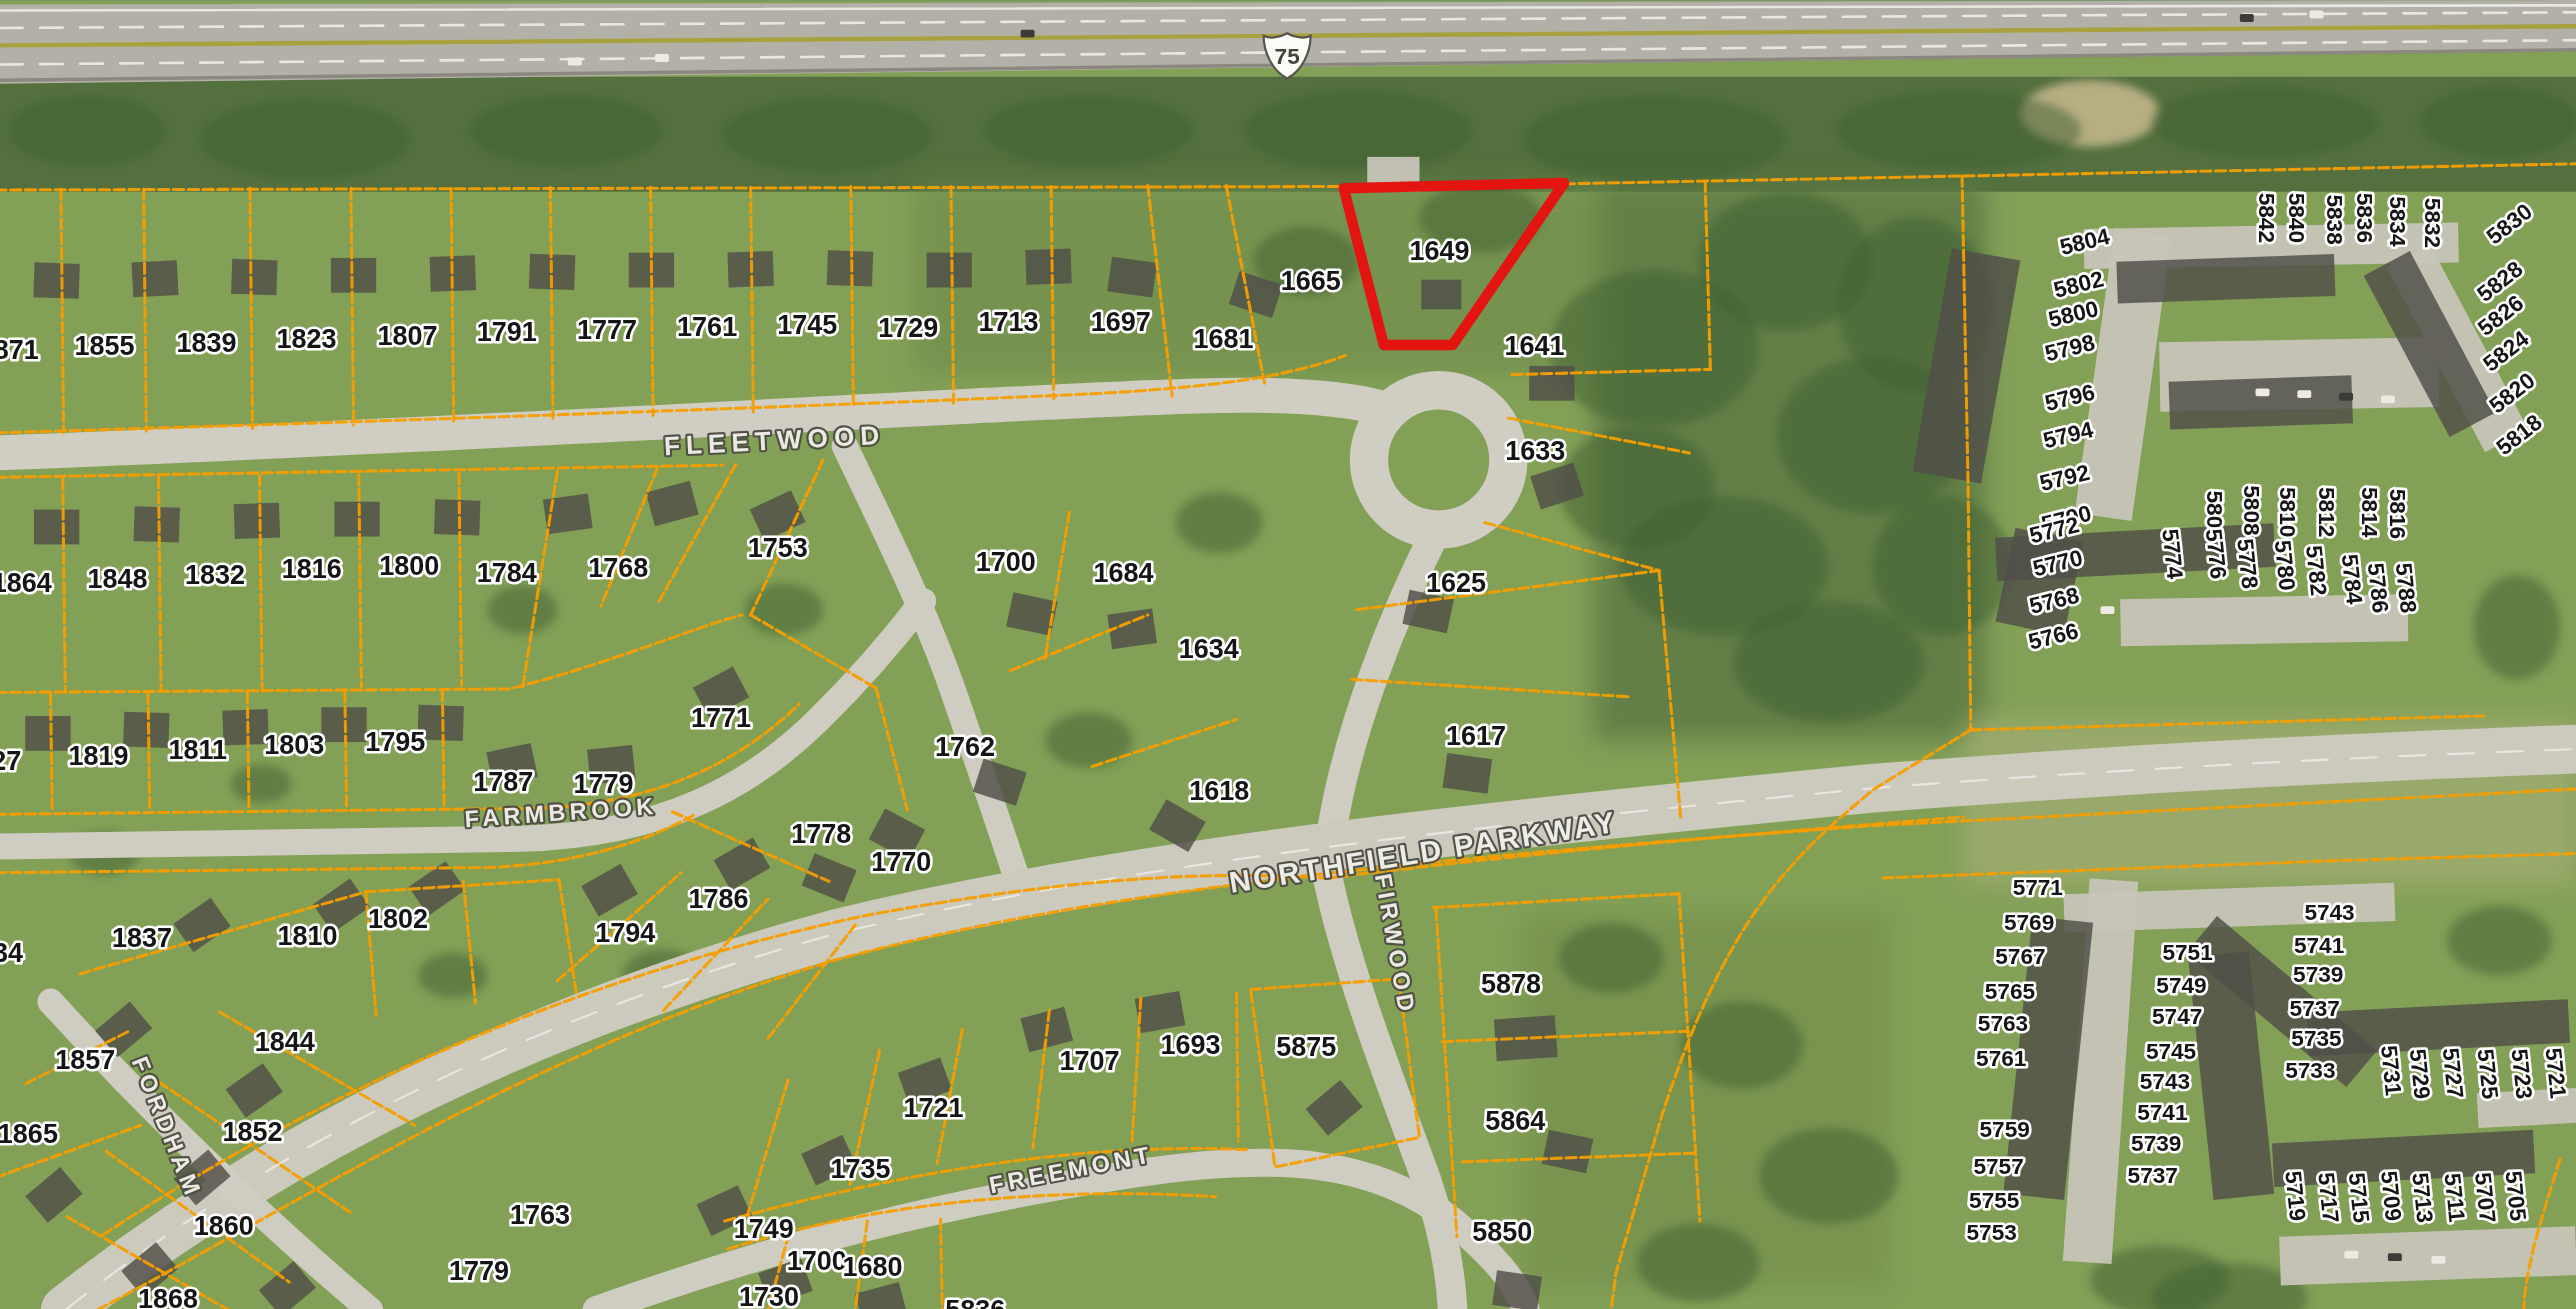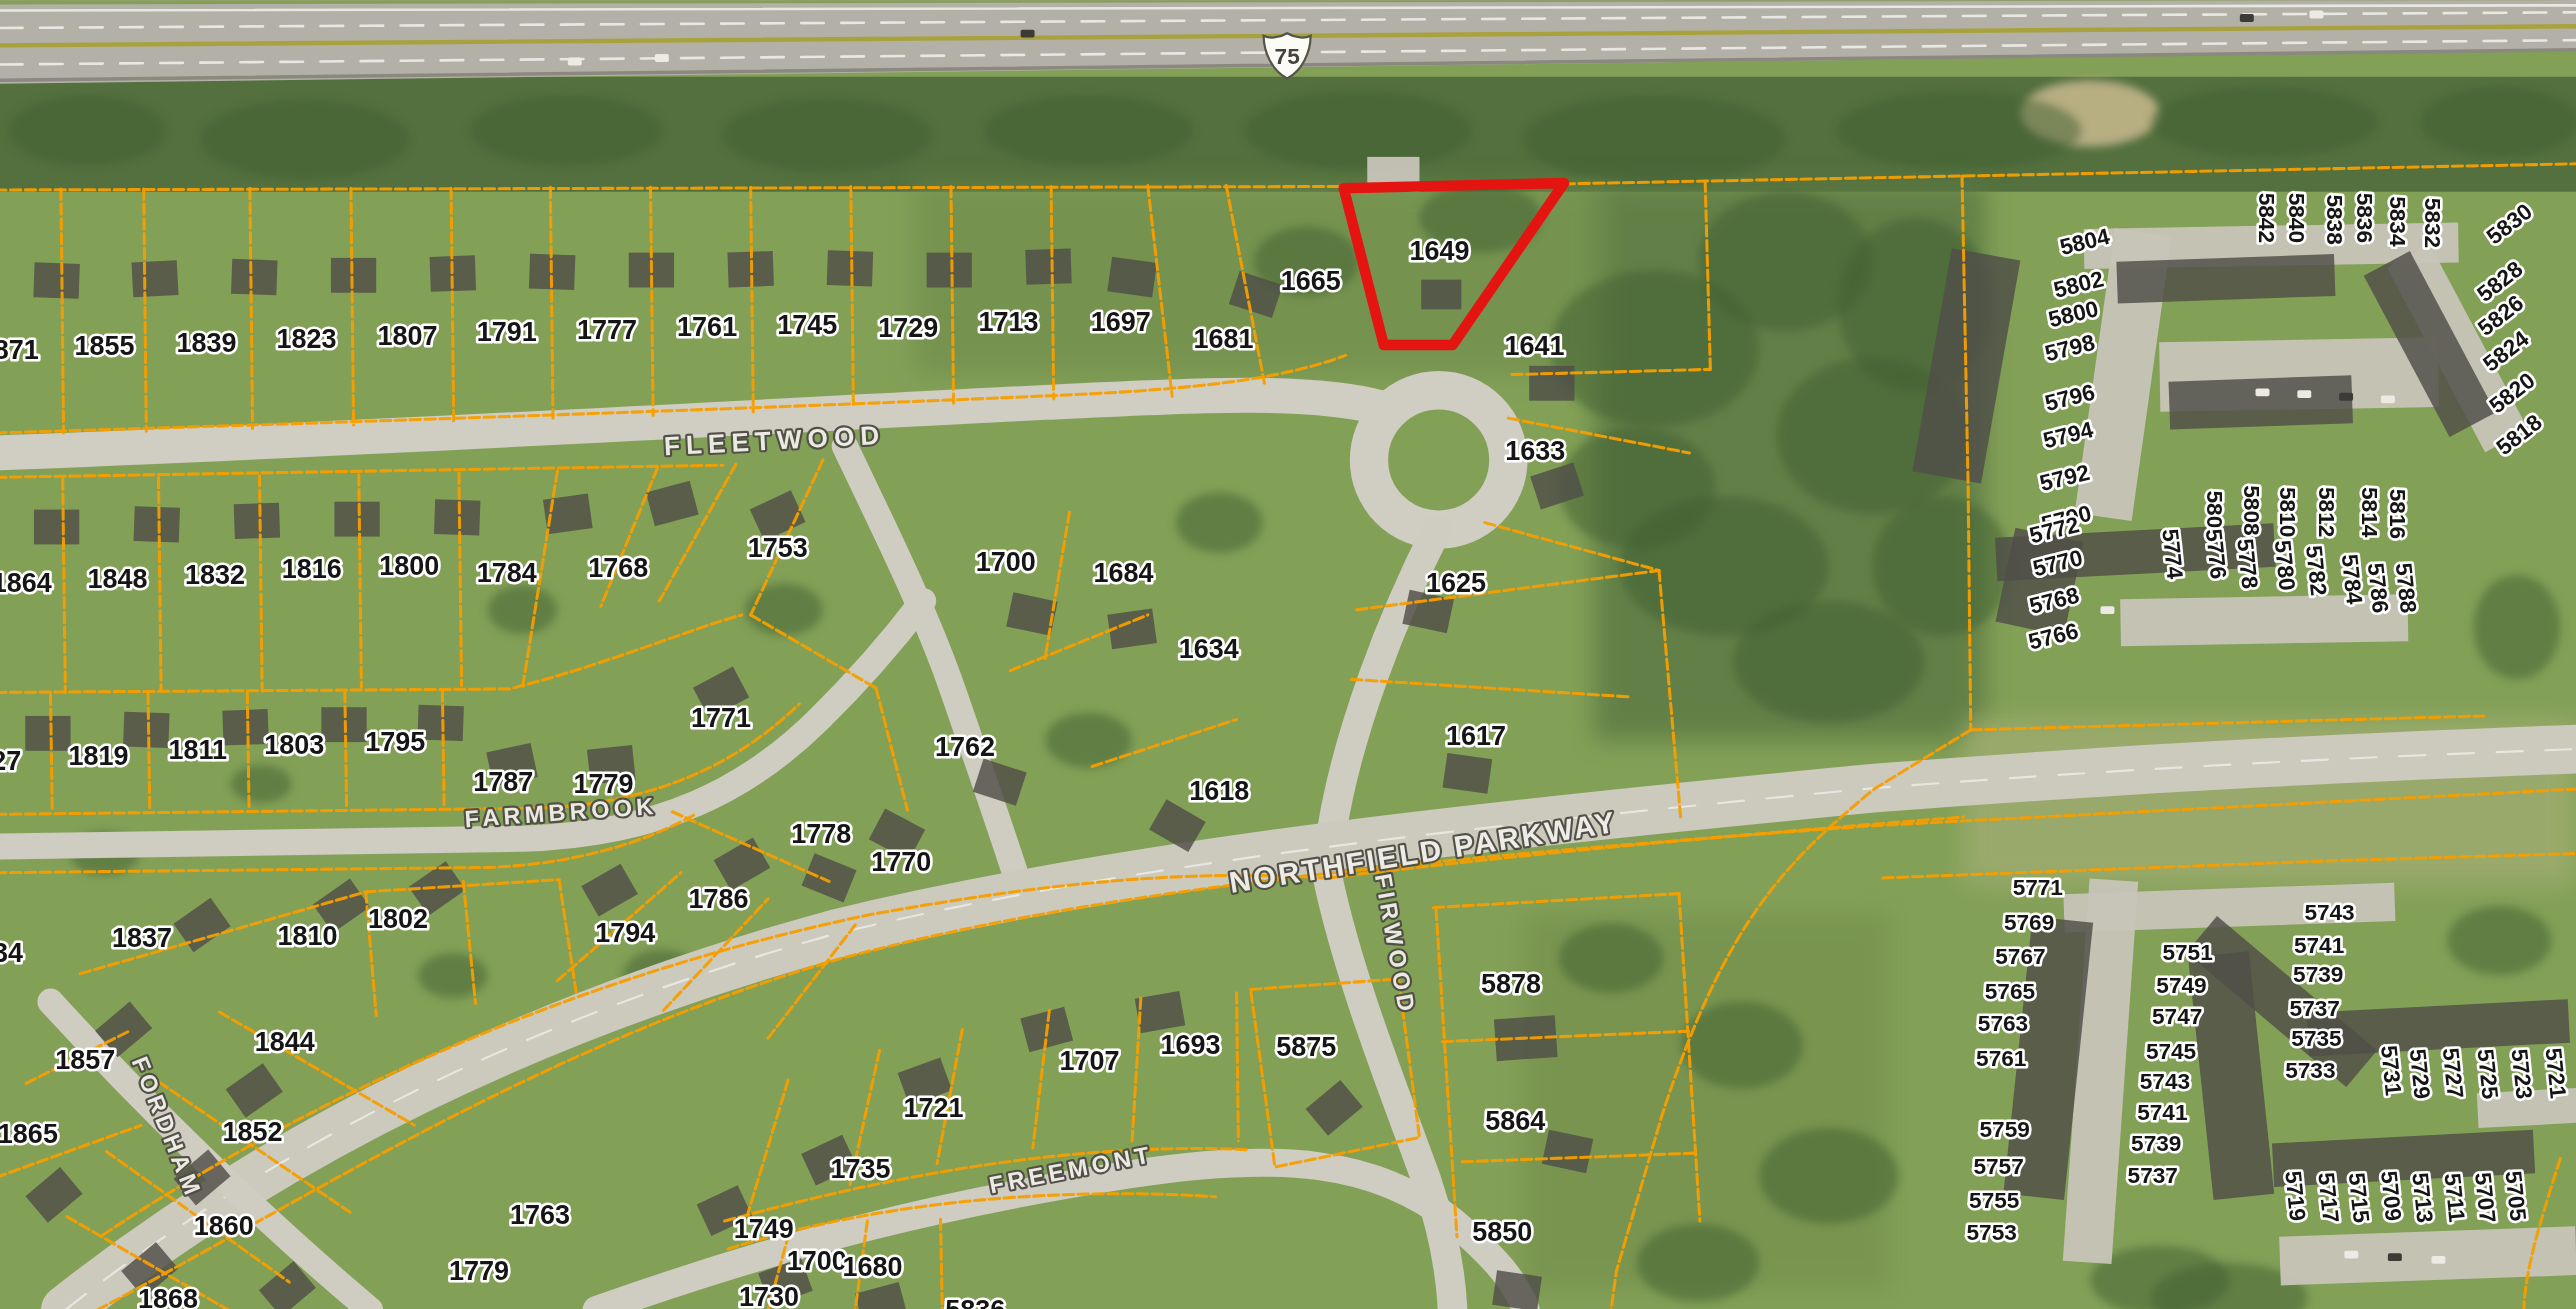--- a/index.html
+++ b/index.html
@@ -1,17 +1,17 @@
 <!DOCTYPE html>
 <html style="font-size:14px"><head>
 <meta charset="utf-8">
 <style>
   html,body{margin:0;padding:0;background:#1c1c1c;}
   .stage{position:relative;width:2576px;height:1310px;overflow:hidden;
-         background:#f0abfc;font-family:"Liberation Sans",sans-serif;}
+         background:#1d4ed8;font-family:"Liberation Sans",sans-serif;}
   .stage svg{position:absolute;left:0;top:0;}
   text{font-family:"Liberation Sans","DejaVu Sans",sans-serif;}
   .parcel-label{font-weight:700;fill:#151515;stroke:#ffffff;stroke-width:6px;
                 paint-order:stroke;stroke-linejoin:round;}
   .street-label{font-weight:700;fill:#efeee8;stroke:#4e4d45;stroke-width:5px;
                 paint-order:stroke;stroke-linejoin:round;opacity:.96;}
   .shield-num{font-weight:700;fill:#45443c;}
 </style>
 </head>
 <body>

